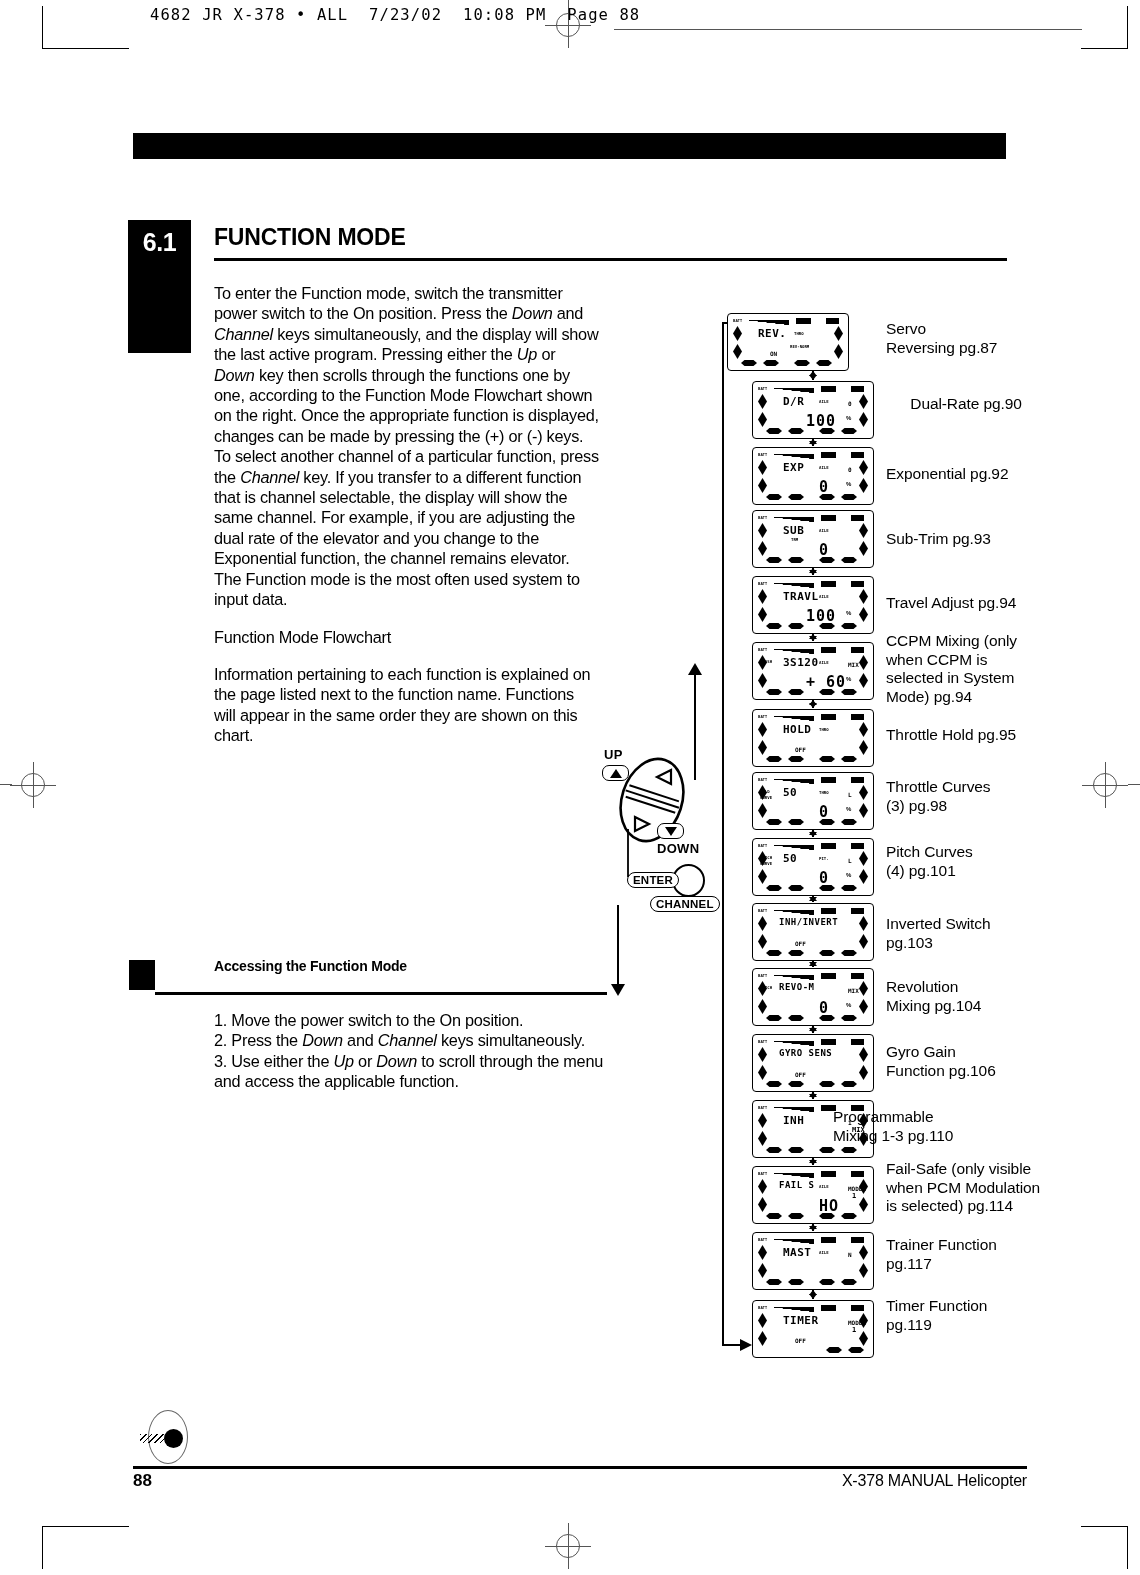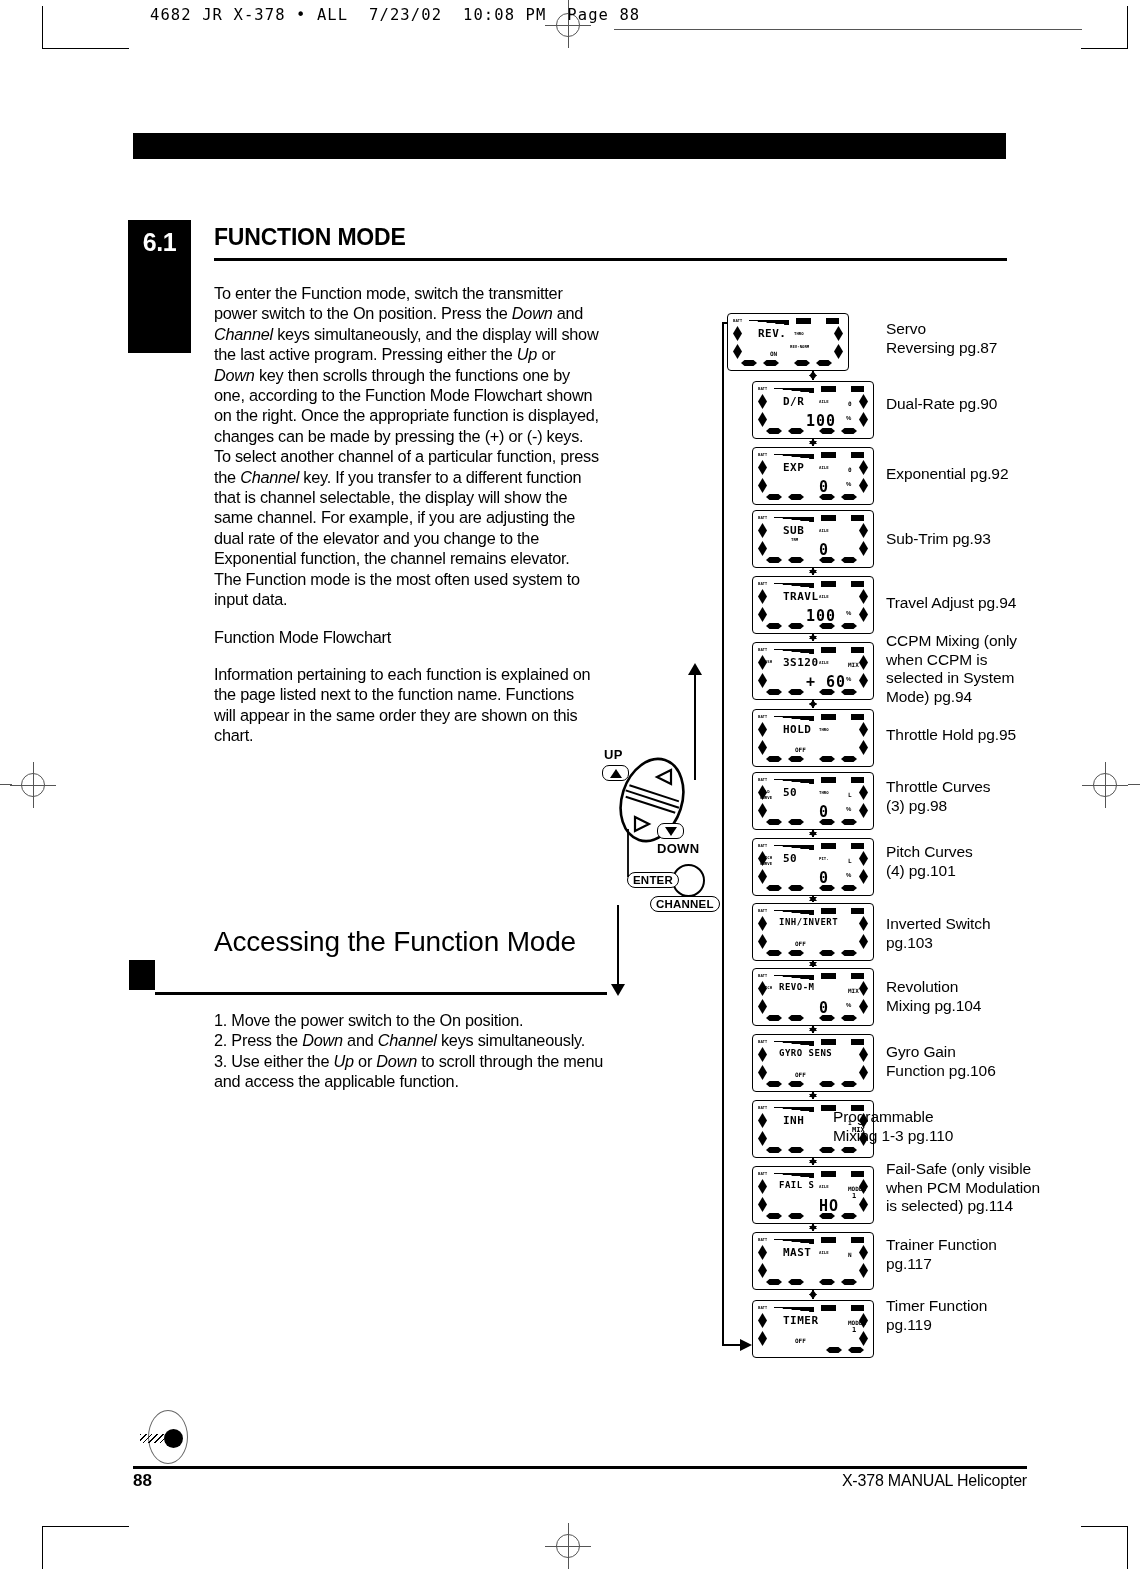--- a/index.html
+++ b/index.html
@@ -57,21 +57,21 @@
   }
   .sec-rule{position:absolute;left:214px;top:258px;width:793px;height:2.5px;background:#000;}
 
   .body-col{position:absolute;left:214px;top:283px;width:385px;}
   .body-col p{margin:0 0 17px 0;font-size:16.3px;line-height:20.4px;letter-spacing:-0.25px;}
   .body-col i{font-style:italic;}
   .sub-head{font-weight:normal;font-size:16.3px;line-height:20.4px;margin:0;letter-spacing:-0.25px;}
 
   
   .acc-tab{position:absolute;left:129px;top:960px;width:26px;height:30px;background:#000;}
-  .acc-heading{position:absolute;left:214px;top:926px;font-size:28px;font-weight:normal;letter-spacing:-0.2px;}
+  .acc-heading{position:absolute;left:214px;top:958px;font-size:14px;font-weight:bold;letter-spacing:-0.2px;}
   .acc-rule{position:absolute;left:155px;top:992px;width:452px;height:2.5px;background:#000;}
   .acc-list{position:absolute;left:214px;top:1010px;width:395px;font-size:16.3px;line-height:20.4px;letter-spacing:-0.25px;}
   .acc-list div{white-space:nowrap;}
   .acc-list .wrap{white-space:normal;}
 
   
   .rocker-wrap{position:absolute;left:595px;top:745px;width:130px;height:170px;}
   .lbl-up{position:absolute;left:9px;top:2px;font-size:13px;font-weight:bold;letter-spacing:0.3px;}
   .lbl-down{position:absolute;left:62px;top:96px;font-size:13px;font-weight:bold;letter-spacing:0.3px;}
   .key-box{
@@ -304,21 +304,21 @@
           <span class="trimpair" style="left:66px"></span>
           <span class="trimpair" style="left:88px"></span>
         </span>
         <span class="fn" style="left:30px">D/R</span>
         <span class="sub" style="left:66px;top:17px">AILE</span>
         <span class="sub" style="left:95px;top:18px;font-size:6px">0</span>
         <span class="big" style="left:53px;top:30px">100</span>
         <span class="pct" style="left:93px;top:33px">%</span>
       </div>
       <div class="arrow-v" style="left: 812px; top: 439px; height: 7px;"></div>
-      <div class="fc-label" style="left: 886px; top: 395px;">
+      <div class="fc-label" style="left: 886px; top: 395px; text-align: center;">
         <div>Dual-Rate pg.90</div>
       </div>
       <div class="lcd" style="left: 752px; top: 447px;">
         <span class="batt">BATT</span>
         <span class="battbar"></span>
         <span class="tagA"></span>
         <span class="tagB"></span>
         <span class="stickL">
           <span class="dia a"></span>
           <span class="dia b"></span>

